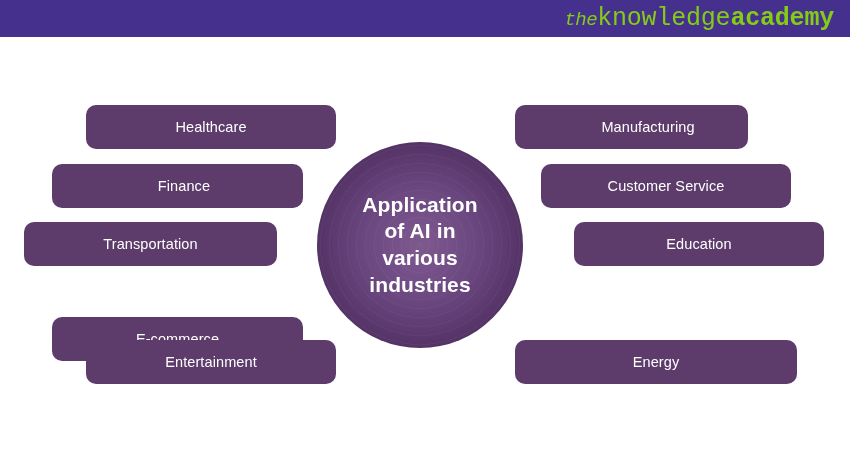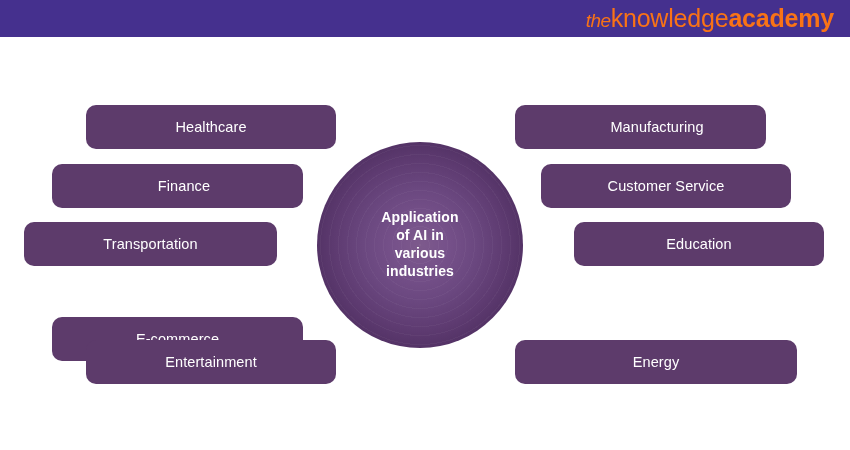--- a/index.html
+++ b/index.html
@@ -24,22 +24,22 @@
     width: 850px;
     height: 37px;
     background: #45308E;
     display: flex;
     align-items: center;
     justify-content: flex-end;
     box-sizing: border-box;
     padding-right: 16px;
   }
   #brand-logo {
-    color: #f97316;
-    font-family: Liberation Sans, sans-serif;
+    color: #84cc16;
+    font-family: Liberation Mono, monospace;
     font-size: 25px;
     line-height: 1;
     white-space: nowrap;
     letter-spacing: -0.2px;
   }
   #brand-logo .logo-the {
     font-style: italic;
     font-size: 19px;
     letter-spacing: -0.5px;
   }
@@ -80,21 +80,21 @@
         #6B4880 38%,
         #5E3B71 58%,
         #4E2E60 78%,
         #3E2350 100%);
     display: flex;
     align-items: center;
     justify-content: center;
   }
   #center-hub-label {
     color: #ffffff;
-    font-size: 14px;
+    font-size: 21px;
     font-weight: bold;
     line-height: 1.27;
     text-align: center;
     letter-spacing: 0.1px;
     white-space: pre-line;
     padding: 0 14px;
   }
 
   
   .industry-pill {
@@ -113,21 +113,21 @@
   }
 
   
   .pill-l0 { left: 86px;  width: 250px; top: 68px;  }
   .pill-l1 { left: 52px;  width: 251px; top: 127px; padding-left: 23px; }
   .pill-l2 { left: 24px;  width: 253px; top: 185px; }
   .pill-l3 { left: 52px;  width: 251px; top: 244px; margin-top: 36px; }
   .pill-l4 { left: 86px;  width: 250px; top: 303px; }
 
   
-  .pill-r0 { left: 515px; width: 251px; top: 68px; padding-left: 43px;  }
+  .pill-r0 { left: 515px; width: 233px; top: 68px; padding-left: 43px;  }
   .pill-r1 { left: 541px; width: 250px; top: 127px; }
   .pill-r2 { left: 574px; width: 250px; top: 185px; }
   .pill-r3 { left: 541px; width: 250px; top: 244px; }
   .pill-r4 { left: 515px; width: 282px; top: 303px; }
 </style>
 </head>
 <body>
 
 <div id="header-bar">
   <div id="brand-logo">

